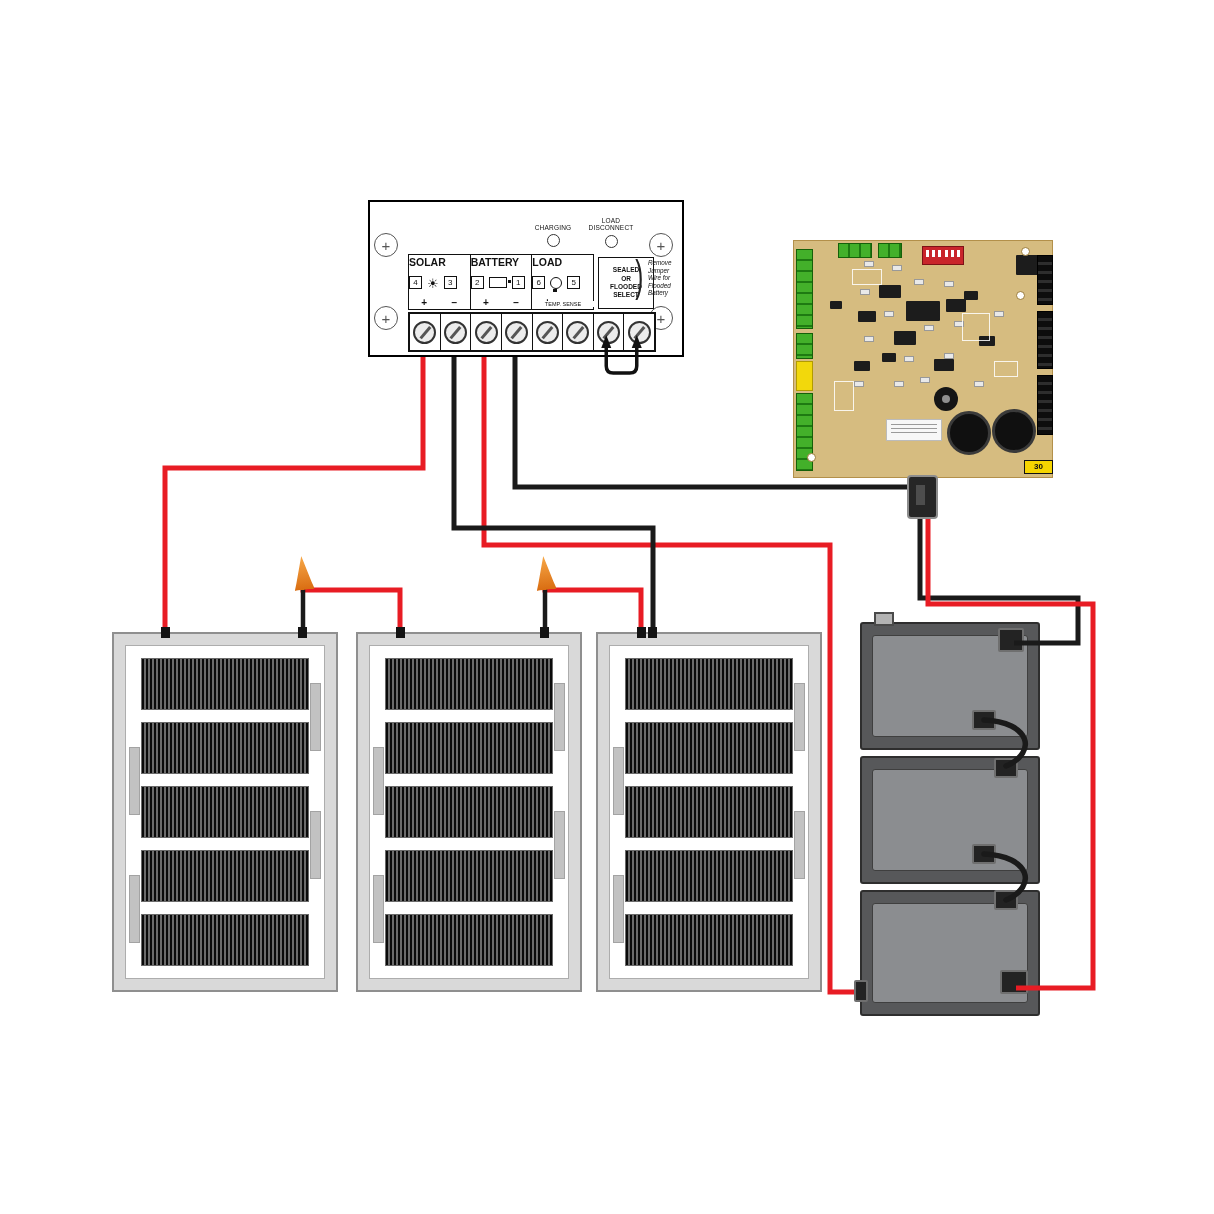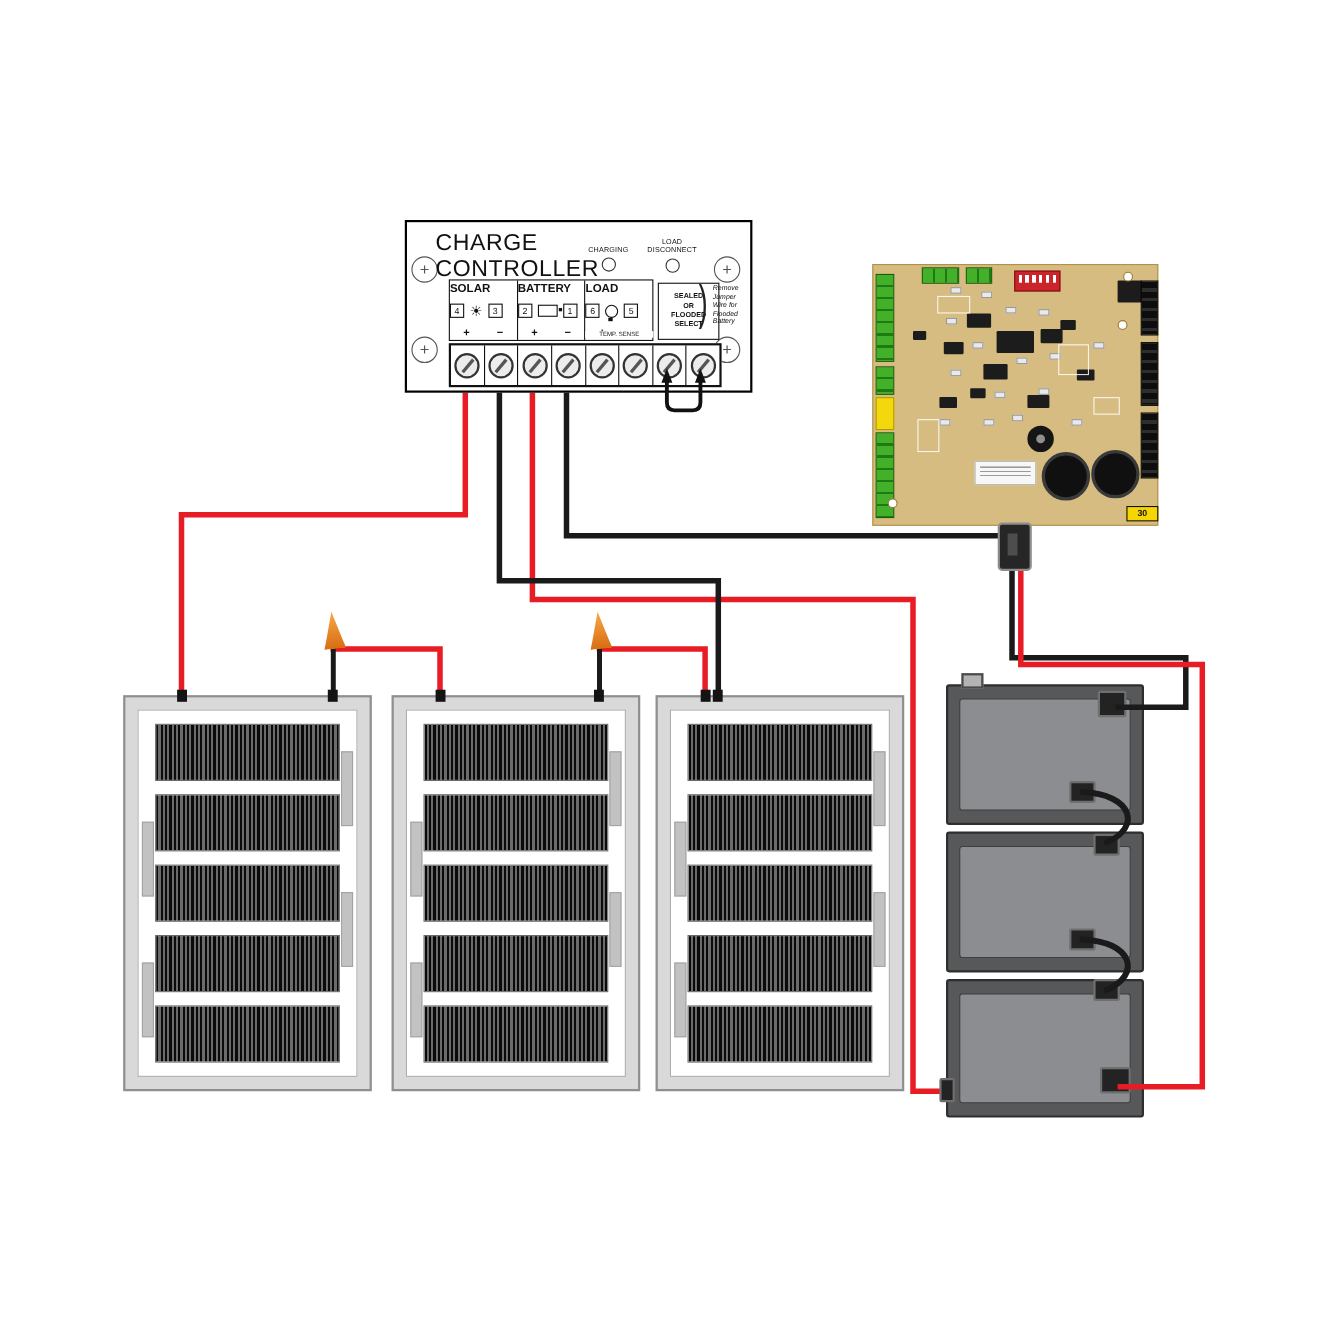--- a/index.html
+++ b/index.html
@@ -128,24 +128,20 @@
   <path class="w-blk" stroke-width="4.5" d="M303 578 V640"></path>
   <path class="w-blk" stroke-width="4.5" d="M545 578 V640"></path>
 </svg>
 
 <div id="controller" class="component">
   <div class="corner-screw" style="left:4px;top:31px;"></div>
   <div class="corner-screw" style="left:279px;top:31px;"></div>
   <div class="corner-screw" style="left:4px;top:104px;"></div>
   <div class="corner-screw" style="left:279px;top:104px;"></div>
 
-  <div class="ctrl-title">
-    <div>CHARGE</div>
-    <div>CONTROLLER</div>
-  </div>
 
   <div class="led-group" style="left:156px;top:22px;width:54px;">
     <div class="led-label">CHARGING</div>
     <div class="led-dot"></div>
   </div>
   <div class="led-group" style="left:212px;top:15px;width:58px;">
     <div class="led-label">LOAD</div>
     <div class="led-label">DISCONNECT</div>
     <div class="led-dot"></div>
   </div>

